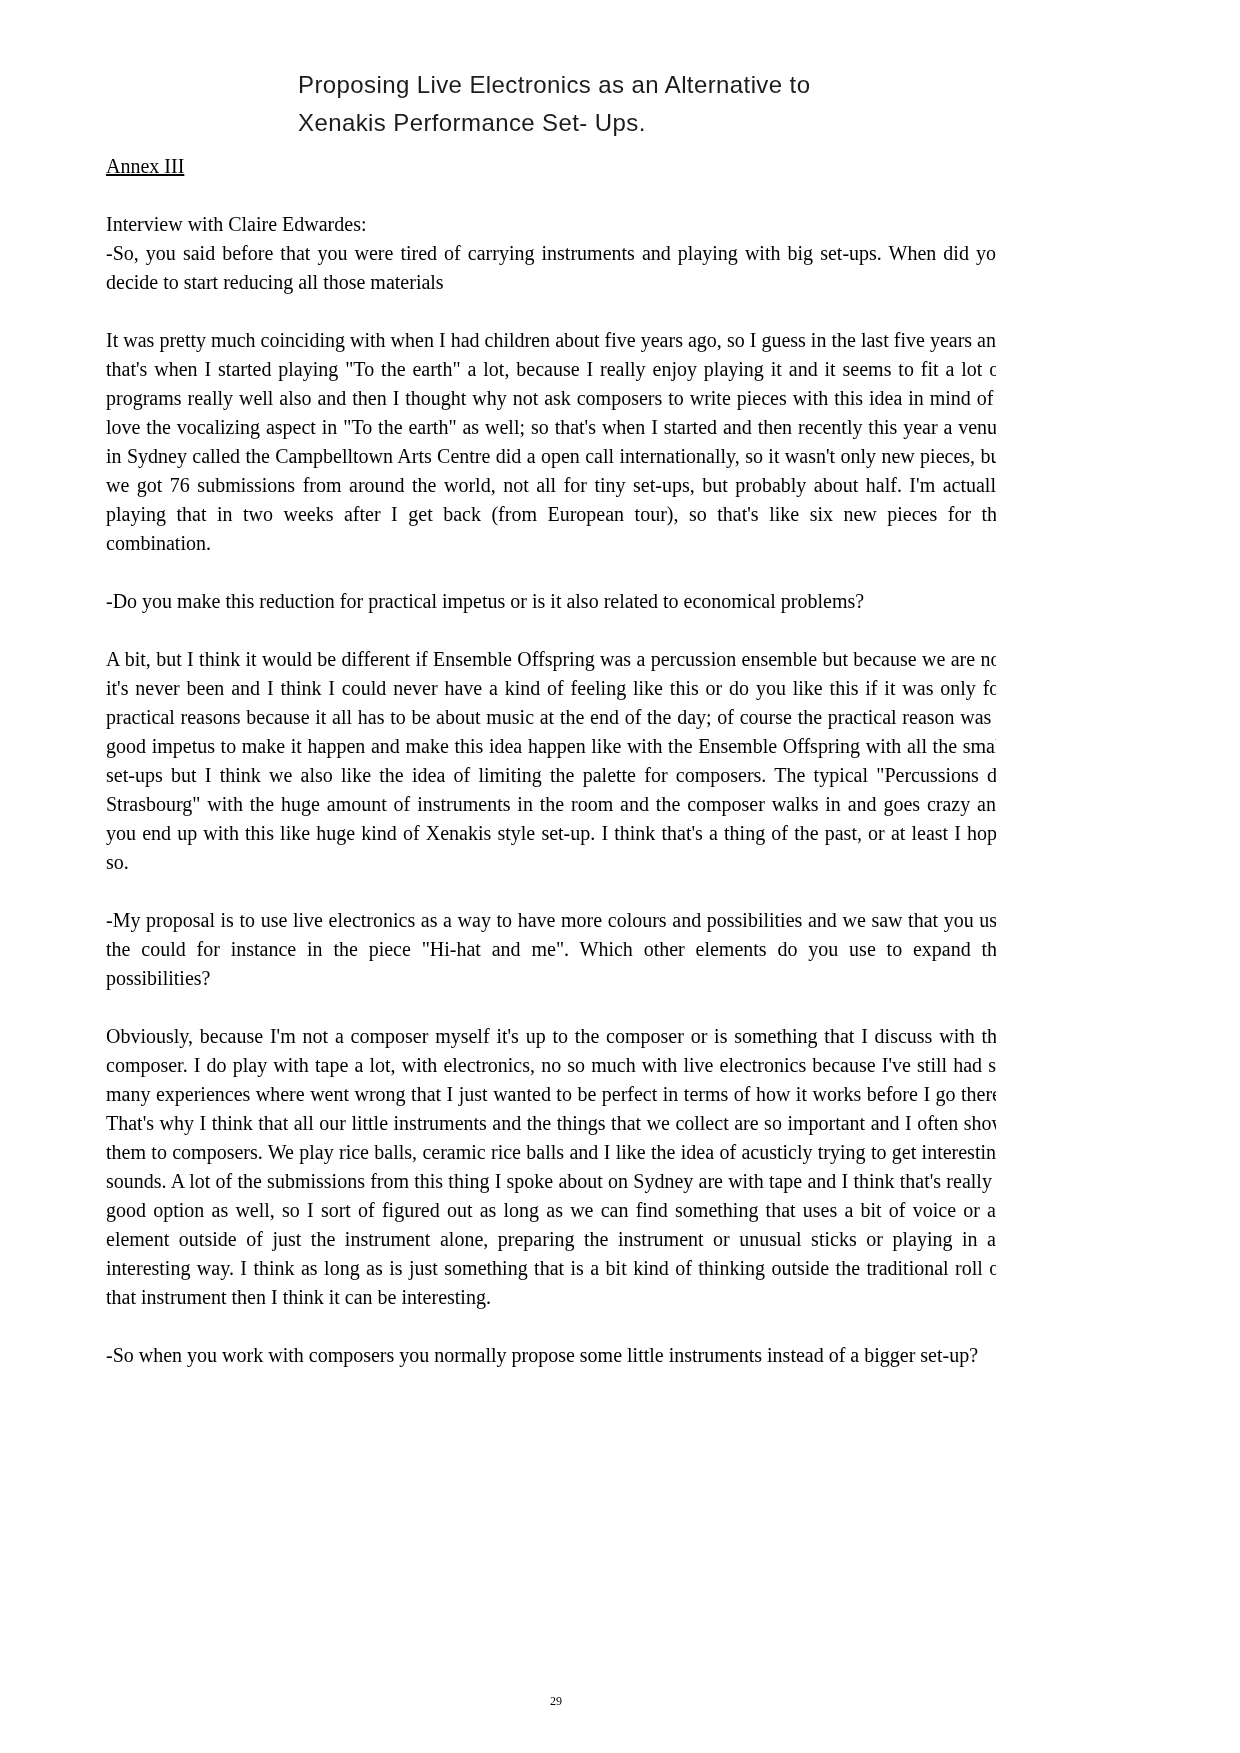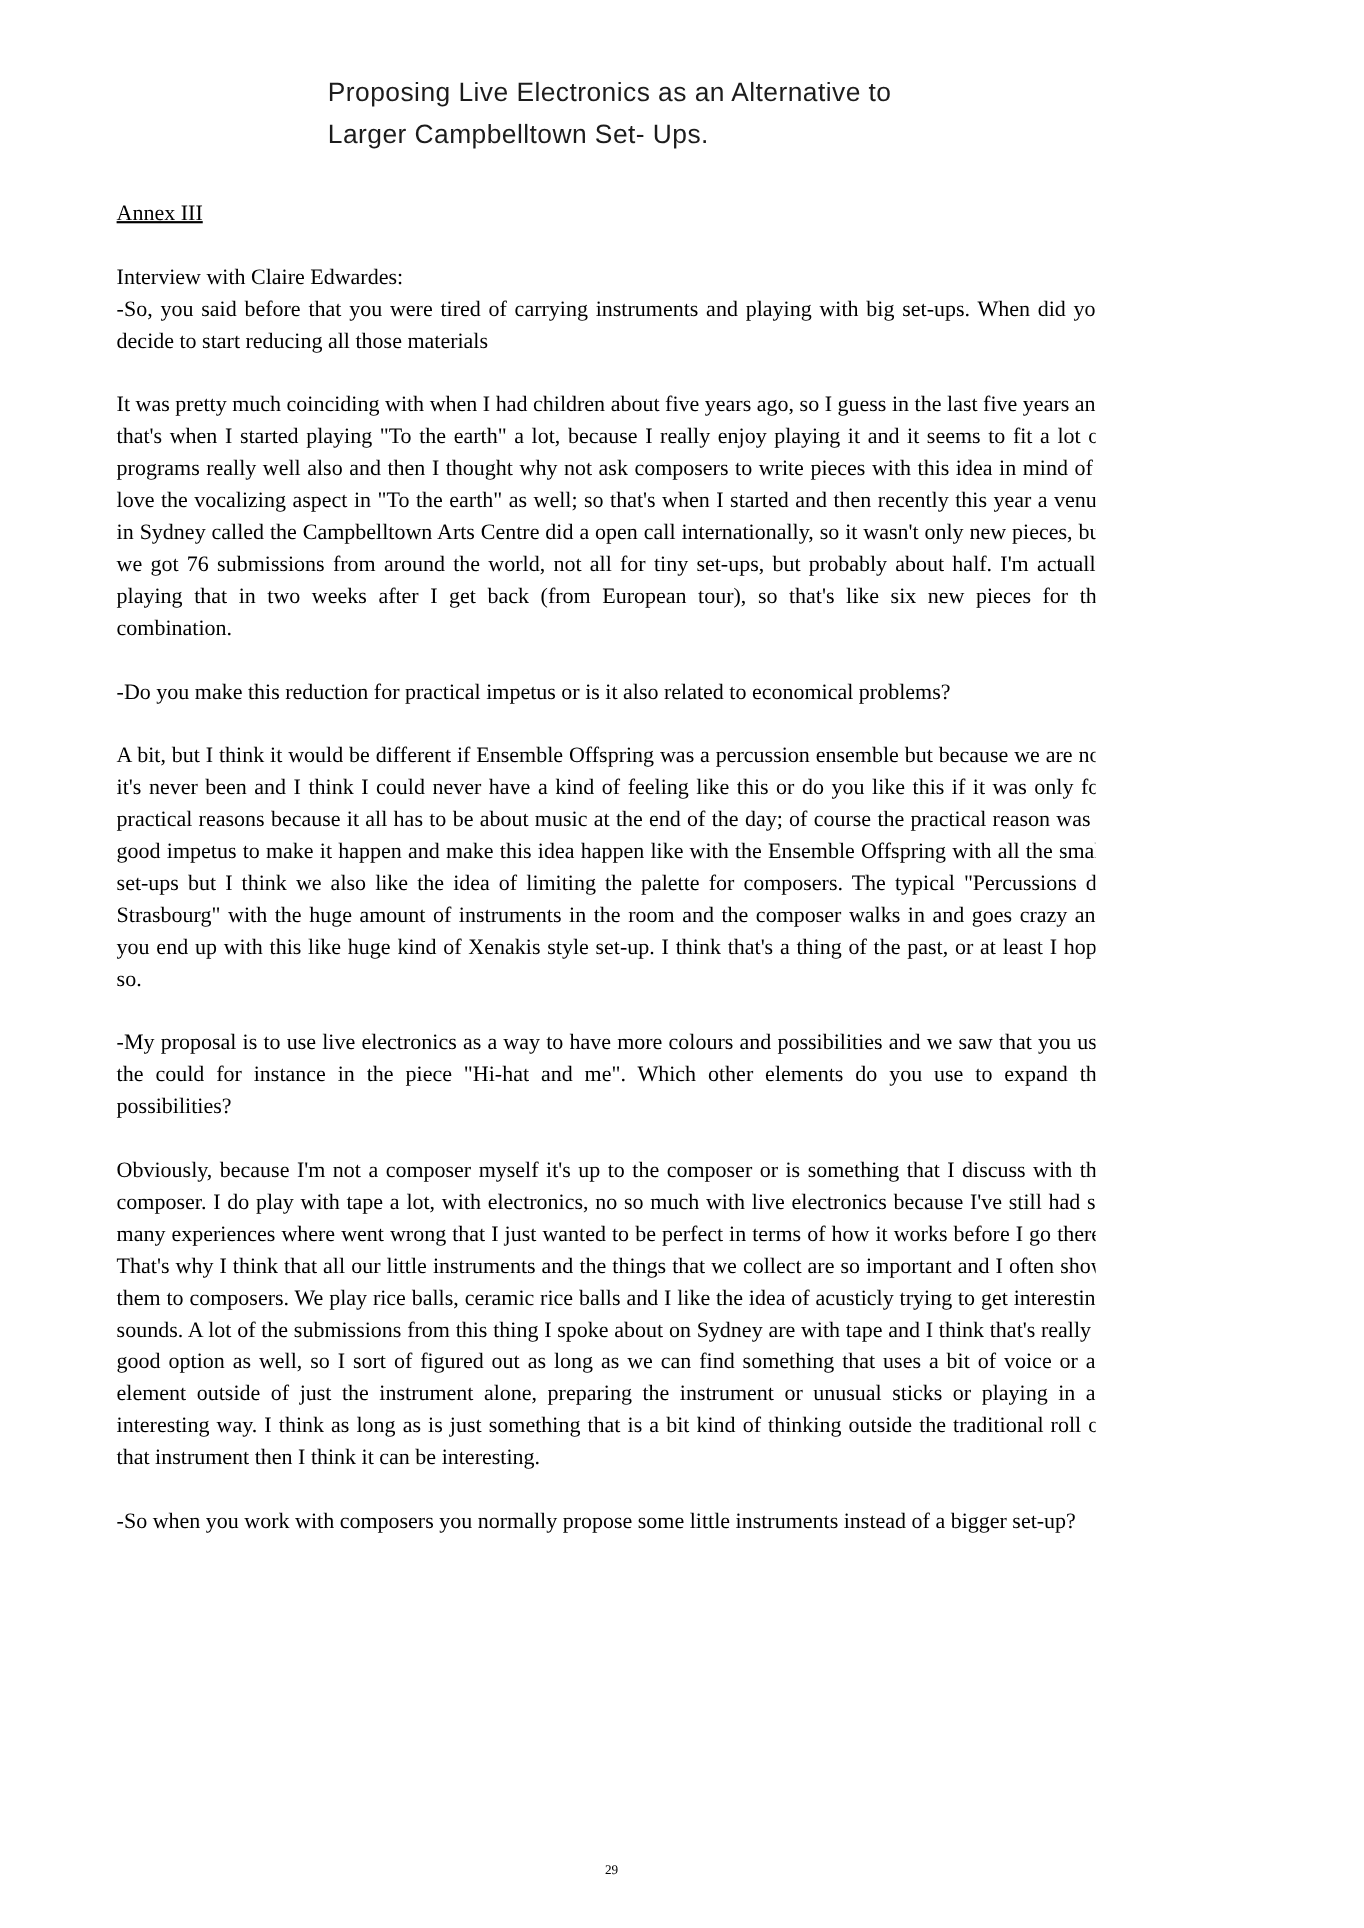--- a/index.html
+++ b/index.html
@@ -24,21 +24,21 @@
     font-family: "Liberation Sans", sans-serif;
     font-weight: 300;
     font-size: 24px;
     line-height: 38px;
     letter-spacing: 0.4px;
     color: #1c1c1c;
   }
 
   .doc-body {
     position: absolute;
-    top: 180px;
+    top: 152px;
     left: 106px;
     width: 900px;
     font-size: 20px;
     line-height: 29px;
     color: #000000;
   }
 
   .annex-title {
     font-size: 20px;
     font-weight: normal;
@@ -70,21 +70,21 @@
     display: inline-block;
   }
 </style>
 </head>
 <body>
 
 <div class="page">
 
   <header class="doc-header">
     <div>Proposing Live Electronics as an Alternative to</div>
-    <div>Larger Campbelltown Set- Ups.</div>
+    <div>Xenakis Performance Set- Ups.</div>
   </header>
 
   <main class="doc-body">
     <h2 class="annex-title">Annex III</h2>
 
     <p class="subtitle">Interview with Claire Edwardes:</p>
 
     <p class="para question">-So, you said before that you were tired of carrying instruments and playing with big set-ups. When did you decide to start reducing all those materials</p>
 
     <p class="para answer">It was pretty much coinciding with when I had children about five years ago, so I guess in the last five years and that's when I started playing "To the earth" a lot, because I really enjoy playing it and it seems to fit a lot of programs really well also and then I thought why not ask composers to write pieces with this idea in mind of I love the vocalizing aspect in "To the earth" as well; so that's when I started and then recently this year a venue in Sydney called the Campbelltown Arts Centre did a open call internationally, so it wasn't only new pieces, but we got 76 submissions from around the world, not all for tiny set-ups, but probably about half. I'm actually playing that in two weeks after I get back (from European tour), so that's like six new pieces for the combination.</p>

